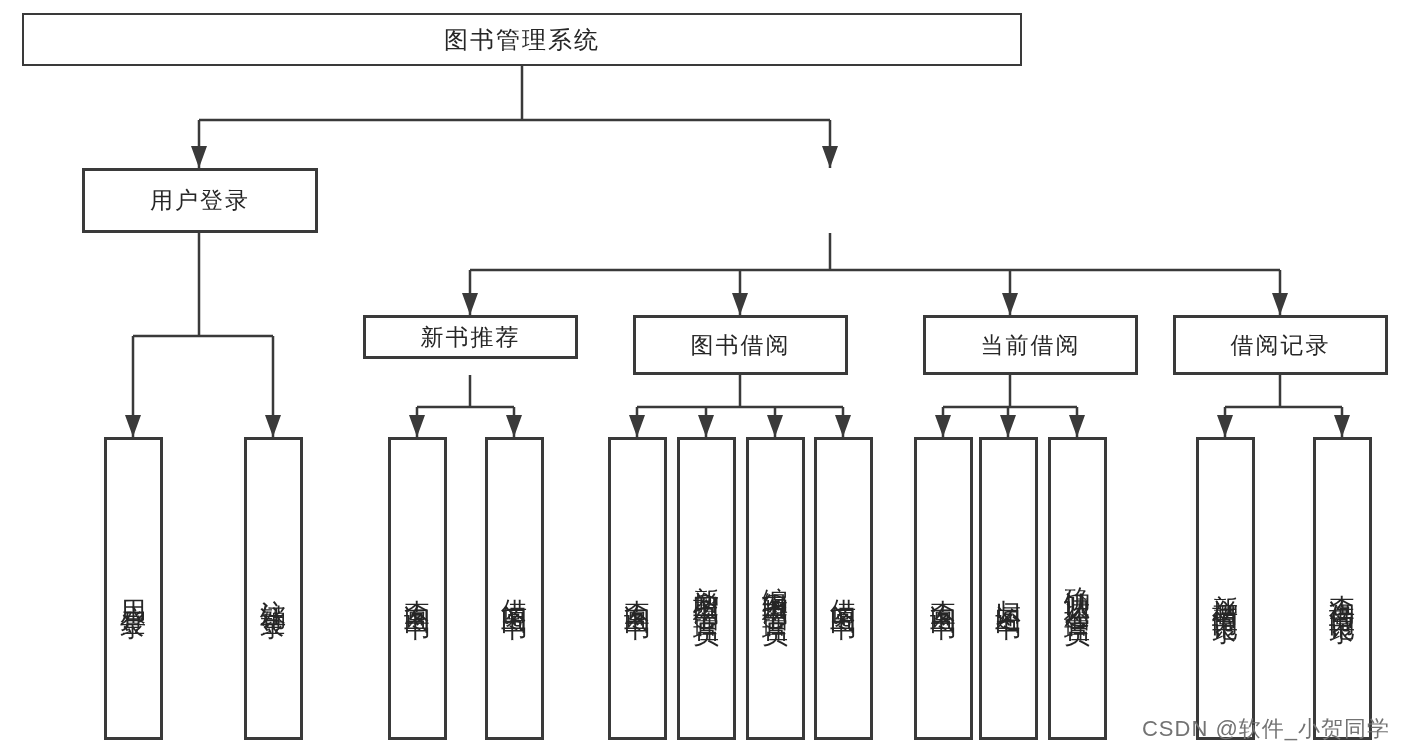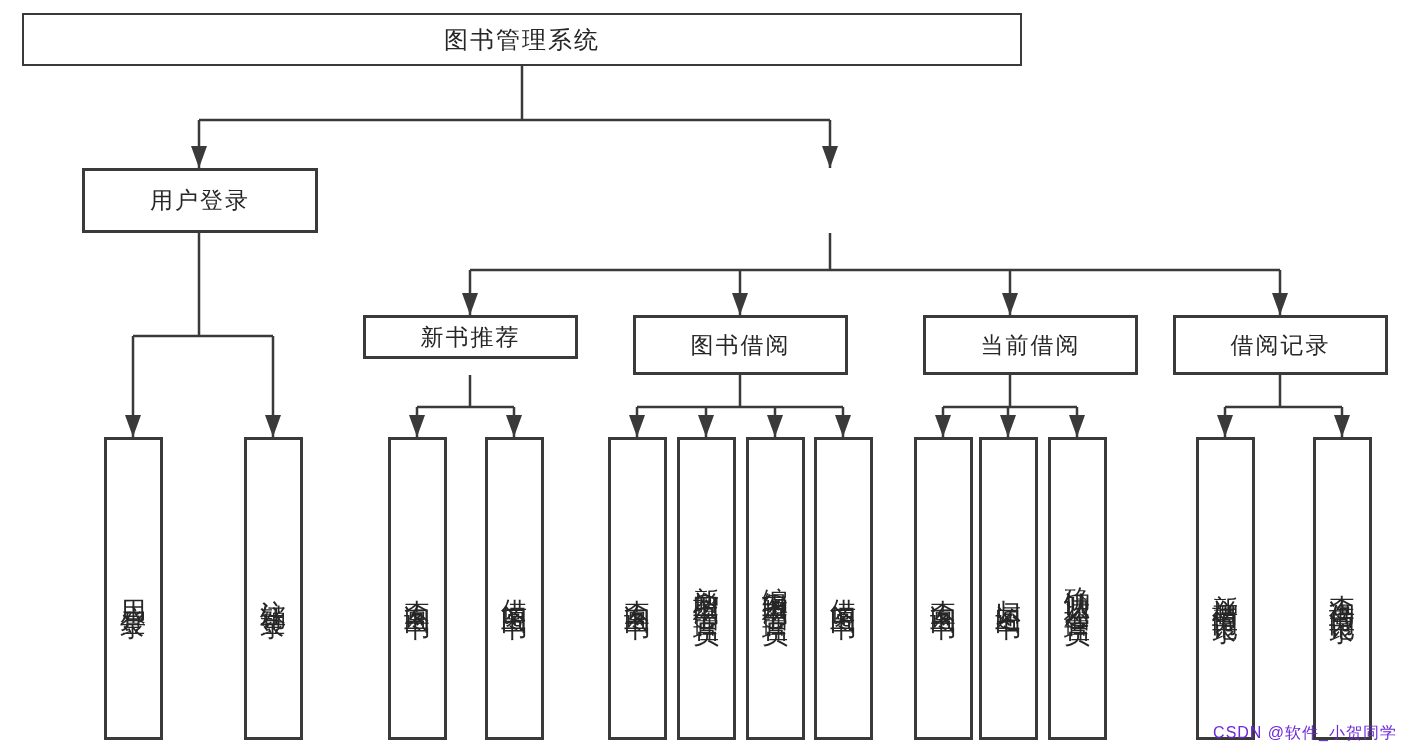--- a/index.html
+++ b/index.html
@@ -32,24 +32,24 @@
   .v-node .lbl {
     writing-mode: vertical-rl;
     text-orientation: mixed;
     font-size: 26px;
     line-height: 1;
     letter-spacing: 5px;
     white-space: nowrap;
   }
   .watermark {
     position: absolute;
-    right: 8px;
+    right: 15px;
     bottom: 3px;
-    font-size: 16px;
-    color: #6d28d9;
+    font-size: 22px;
+    color: #737373;
     letter-spacing: 1px;
   }
 </style>
 </head>
 <body>
 
 <div class="stage">
 
   <svg class="connectors" viewBox="0 0 1405 747" xmlns="http://www.w3.org/2000/svg">
     <g stroke="#3a3a3a" stroke-width="2.5" fill="none">

